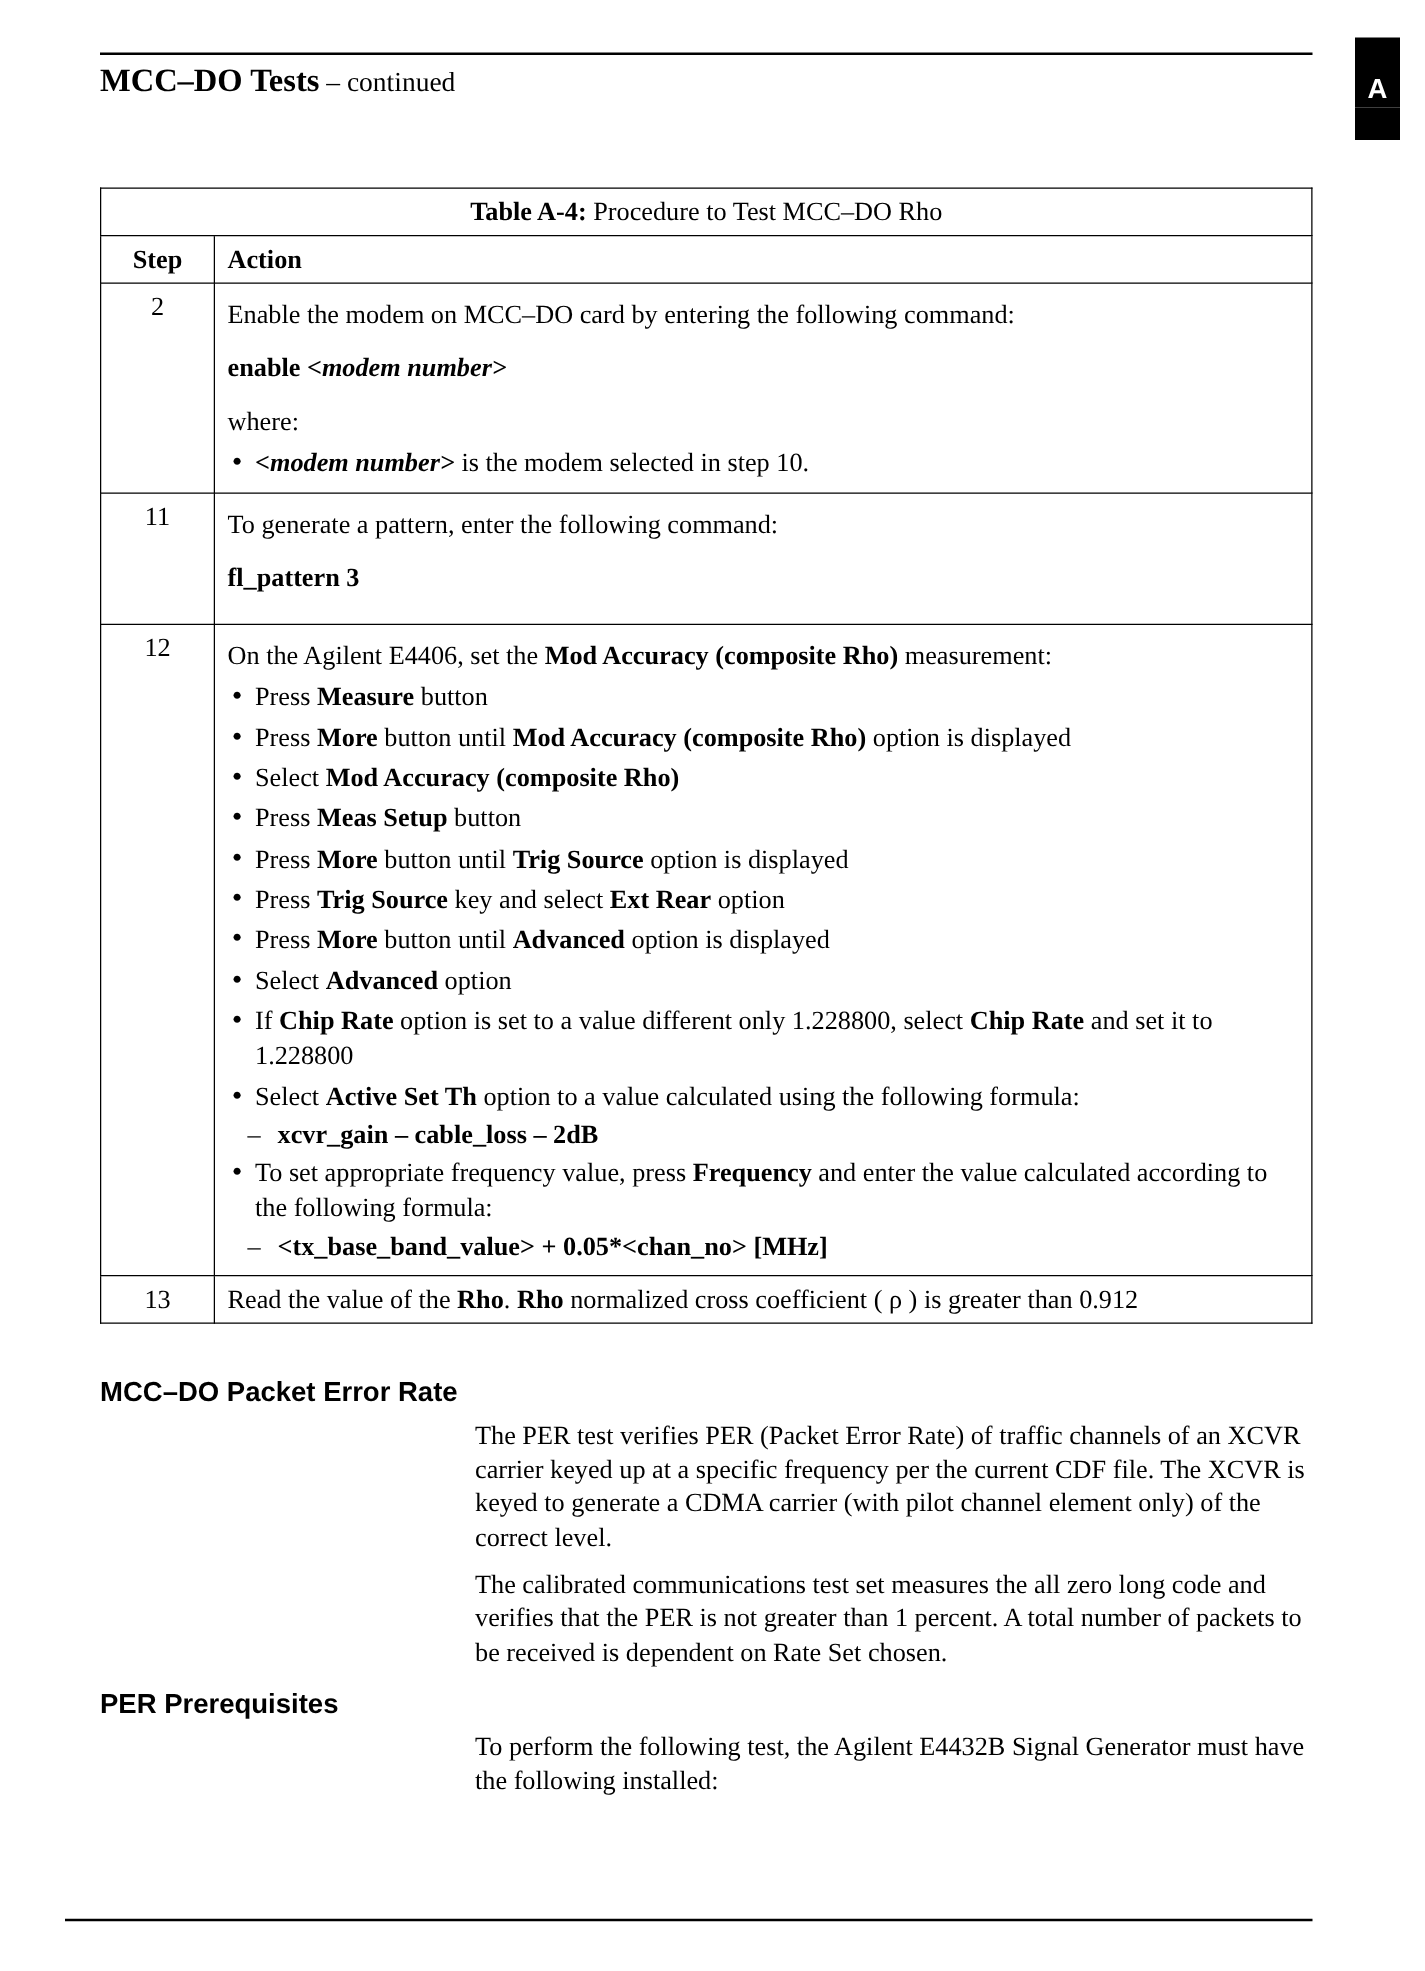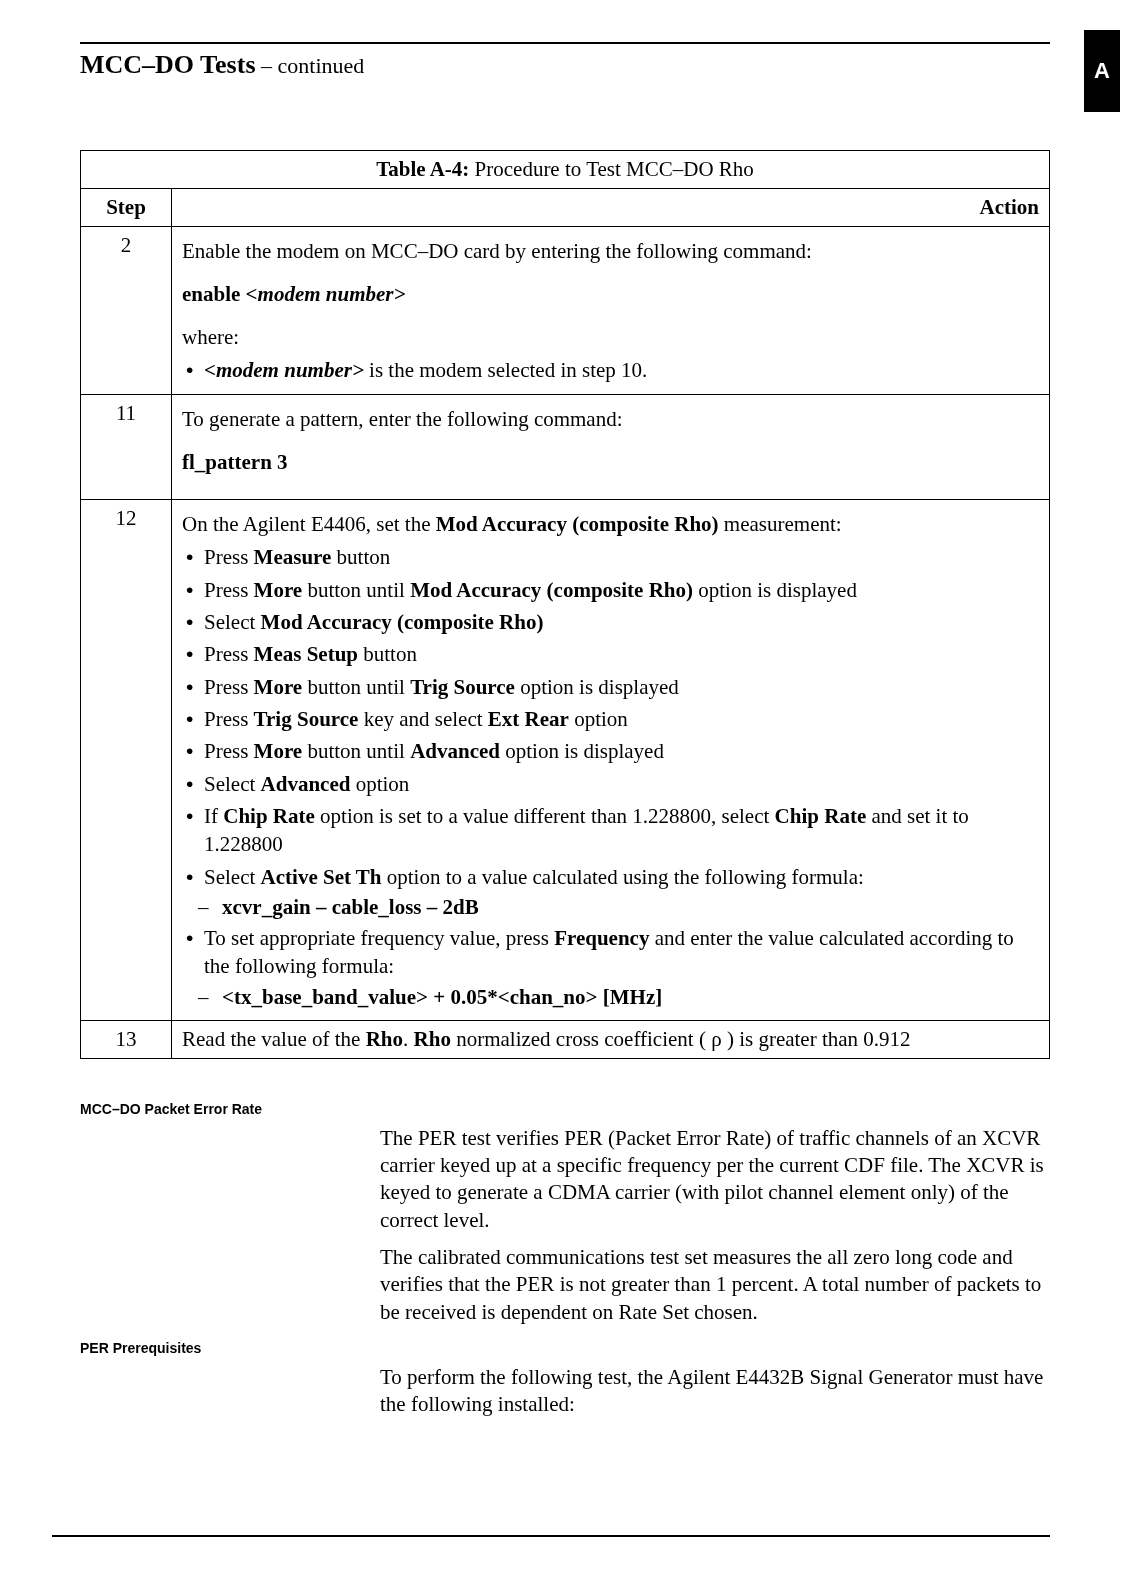--- a/index.html
+++ b/index.html
@@ -63,21 +63,21 @@
     border: 1.5px solid #000;
     padding: 6px 10px;
     vertical-align: top;
     text-align: left;
   }
   .tbl .title-row td {
     text-align: center;
     font-size: 21px;
   }
   .tbl th {
-    text-align: right;
+    text-align: left;
     font-weight: bold;
   }
   .step-col { width: 70px; text-align: center !important; }
   .action p { margin: 6px 0; }
   .action .cmd { font-weight: bold; margin-top: 18px; margin-bottom: 18px; display:block;}
   .action ul.b1 {
     list-style: none;
     padding-left: 0;
     margin: 4px 0;
   }
@@ -108,21 +108,21 @@
     content: "–";
     position: absolute;
     left: 16px;
     top: 0;
   }
   b, strong { font-weight: bold; }
   i, em { font-style: italic; }
   .section-h {
     font-family: Arial, Helvetica, sans-serif;
     font-weight: bold;
-    font-size: 14px;
+    font-size: 22px;
     margin-top: 42px;
   }
   .body-text {
     margin-left: 300px;
     font-size: 21px;
     line-height: 1.3;
     margin-top: 8px;
     max-width: 680px;
   }
   .body-text p { margin: 4px 0 10px 0; }
@@ -221,21 +221,21 @@
         </p>
         <ul class="b1">
           <li><span>Press </span><b>Measure</b><span> button</span></li>
           <li><span>Press </span><b>More</b><span> button until </span><b>Mod Accuracy (composite Rho)</b><span> option is displayed</span></li>
           <li><span>Select </span><b>Mod Accuracy (composite Rho)</b></li>
           <li><span>Press </span><b>Meas Setup</b><span> button</span></li>
           <li><span>Press </span><b>More</b><span> button until </span><b>Trig Source</b><span> option is displayed</span></li>
           <li><span>Press </span><b>Trig Source</b><span> key and select </span><b>Ext Rear</b><span> option</span></li>
           <li><span>Press </span><b>More</b><span> button until </span><b>Advanced</b><span> option is displayed</span></li>
           <li><span>Select </span><b>Advanced</b><span> option</span></li>
-          <li><span>If </span><b>Chip Rate</b><span> option is set to a value different than 1.228800, select </span><b>Chip Rate</b><span> and set it to 1.228800</span></li>
+          <li><span>If </span><b>Chip Rate</b><span> option is set to a value different only 1.228800, select </span><b>Chip Rate</b><span> and set it to 1.228800</span></li>
           <li><span>Select </span><b>Active Set Th</b><span> option to a value calculated using the following formula:</span></li>
         </ul>
         <ul class="d1">
           <li><b>xcvr_gain – cable_loss – 2dB</b></li>
         </ul>
         <ul class="b1">
           <li><span>To set appropriate frequency value,  press </span><b>Frequency</b><span> and enter the value calculated according to the following formula:</span></li>
         </ul>
         <ul class="d1">
           <li><b>&lt;tx_base_band_value&gt; + 0.05*&lt;chan_no&gt; [MHz]</b></li>

